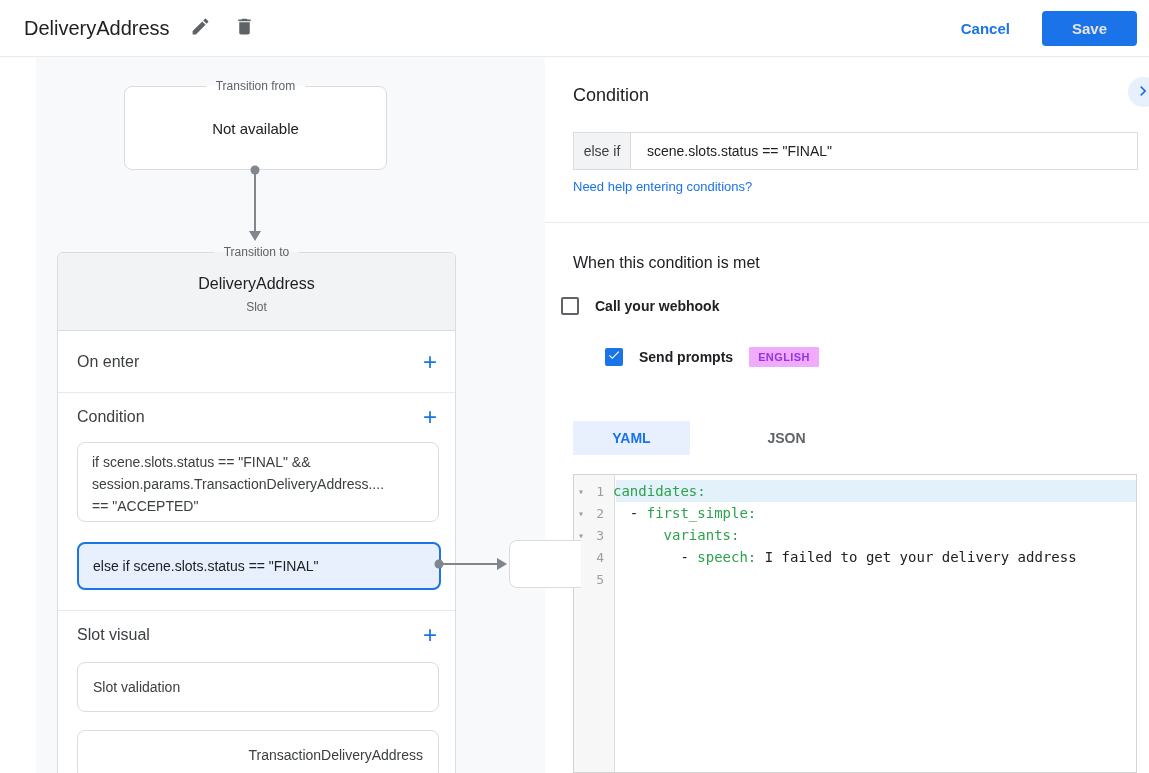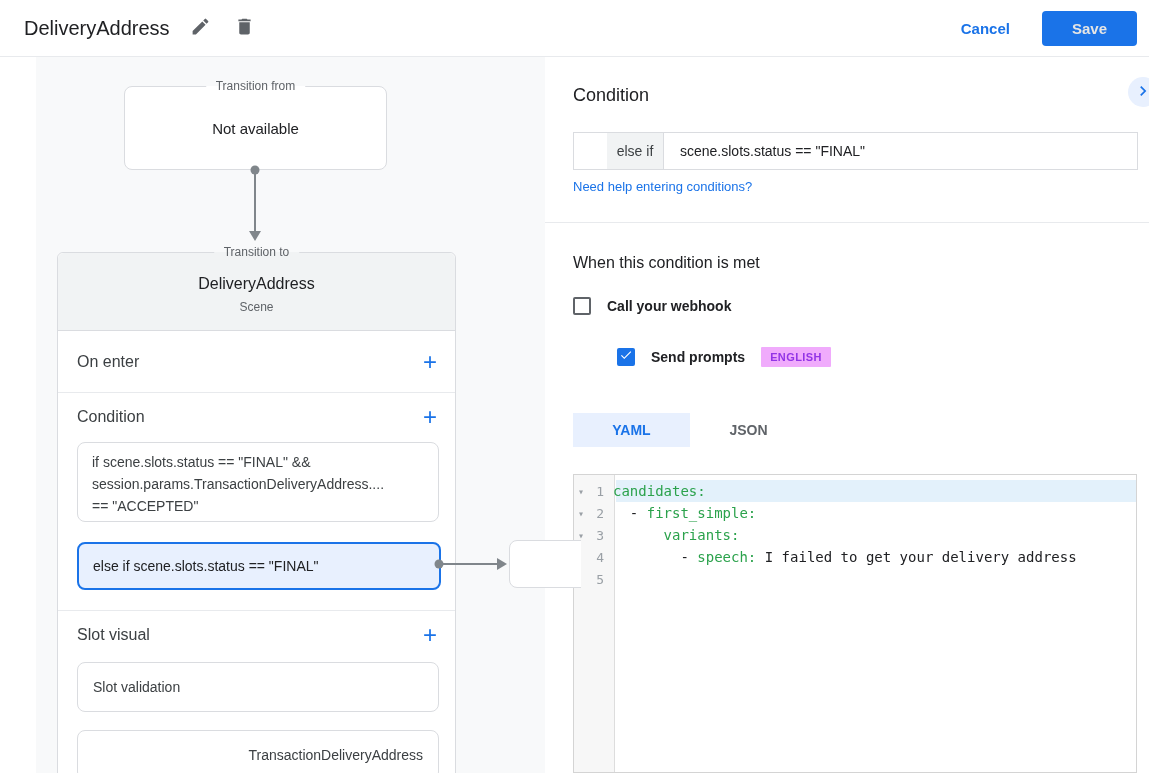--- a/index.html
+++ b/index.html
@@ -103,46 +103,46 @@
     position:absolute; left:545px; top:57px; width:604px; height:716px; background:#fff;
   }
   .panel-heading { position:absolute; left:28px; top:28px; font-size:18px; color:#202124; }
   .chevron-btn {
     position:absolute; left:583px; top:20px; width:30px; height:30px; border-radius:50%;
     background:#e8f0fe; border:none; cursor:pointer;
     display:flex; align-items:center; justify-content:center;
   }
   .cond-row {
     position:absolute; left:28px; top:75px; width:565px; height:38px;
-    border:1px solid #dadce0; display:flex; background:#fff;padding-left:33px;
+    border:1px solid #dadce0; display:flex; background:#fff;
   }
   .cond-prefix {
     width:57px; background:#f1f3f4; border-right:1px solid #dadce0;
     display:flex; align-items:center; justify-content:center; font-size:14px; color:#3c4043;
   }
   .cond-value { flex:1; display:flex; align-items:center; padding-left:16px; font-size:14px; color:#202124; }
   .help-link { position:absolute; left:28px; top:122px; font-size:13px; color:#1a73e8; cursor:pointer; }
   .panel-divider { position:absolute; left:0; top:165px; width:604px; height:1px; background:#e8eaed; }
   .when-heading { position:absolute; left:28px; top:197px; font-size:16px; color:#202124; }
-  .chk-row { position:absolute; left:28px; display:flex; align-items:center; }
+  .chk-row { position:absolute; left:16px; display:flex; align-items:center; }
   .chk-row.row1 { top:240px; }
   .chk-row.row2 { top:290px;padding-left:44px; }
   .checkbox {
     width:18px; height:18px; border:2px solid #5f6368; border-radius:2px; background:#fff; cursor:pointer;
     display:flex; align-items:center; justify-content:center;
   }
   .checkbox.checked { background:#1a73e8; border-color:#1a73e8; }
   .chk-label { margin-left:16px; font-size:14px; font-weight:bold; color:#202124; }
   .lang-badge {
     margin-left:16px; background:#f0abfc; color:#9334e6; font-size:11px; font-weight:bold;
     padding:4px 9px; letter-spacing:0.4px; border-radius:1px;
   }
   .hint { position:absolute; left:28px; top:321px; width:565px; font-size:13px; color:#3c4043; line-height:17px; }
   .hint .inline-link { color:#1a73e8; cursor:pointer; }
-  .tabs { position:absolute; left:28px; top:356px; display:flex; }
+  .tabs { position:absolute; left:28px; top:364px; display:flex;gap:38px; }
   .tab {
     width:117px; height:34px; display:flex; align-items:center; justify-content:center;
     font-size:14px; font-weight:bold; color:#5f6368; background:transparent; border:none;
     cursor:pointer; font-family:inherit;
   }
   .tab.active { background:#e8f0fe; color:#1a73e8; }
 
   
   .editor {
     position:absolute; left:28px; top:417px; width:564px; height:299px;
@@ -202,21 +202,21 @@
 
     <circle cx="403" cy="507" r="4.5" fill="#80868b"></circle>
     <line x1="403" y1="507" x2="462" y2="507" stroke="#80868b" stroke-width="2"></line>
     <path d="M461 501 L461 513 L471 507 Z" fill="#80868b"></path>
   </svg>
 
   <div class="scene-card">
     <div class="card-legend">Transition to</div>
     <div class="card-header">
       <div class="card-title">DeliveryAddress</div>
-      <div class="card-subtitle">Scene</div>
+      <div class="card-subtitle">Slot</div>
     </div>
 
     <div class="card-row">
       <span>On enter</span>
       <button class="plus">+</button>
     </div>
 
     <div class="cond-section">
       <div class="section-label-row">
         <span>Condition</span>

